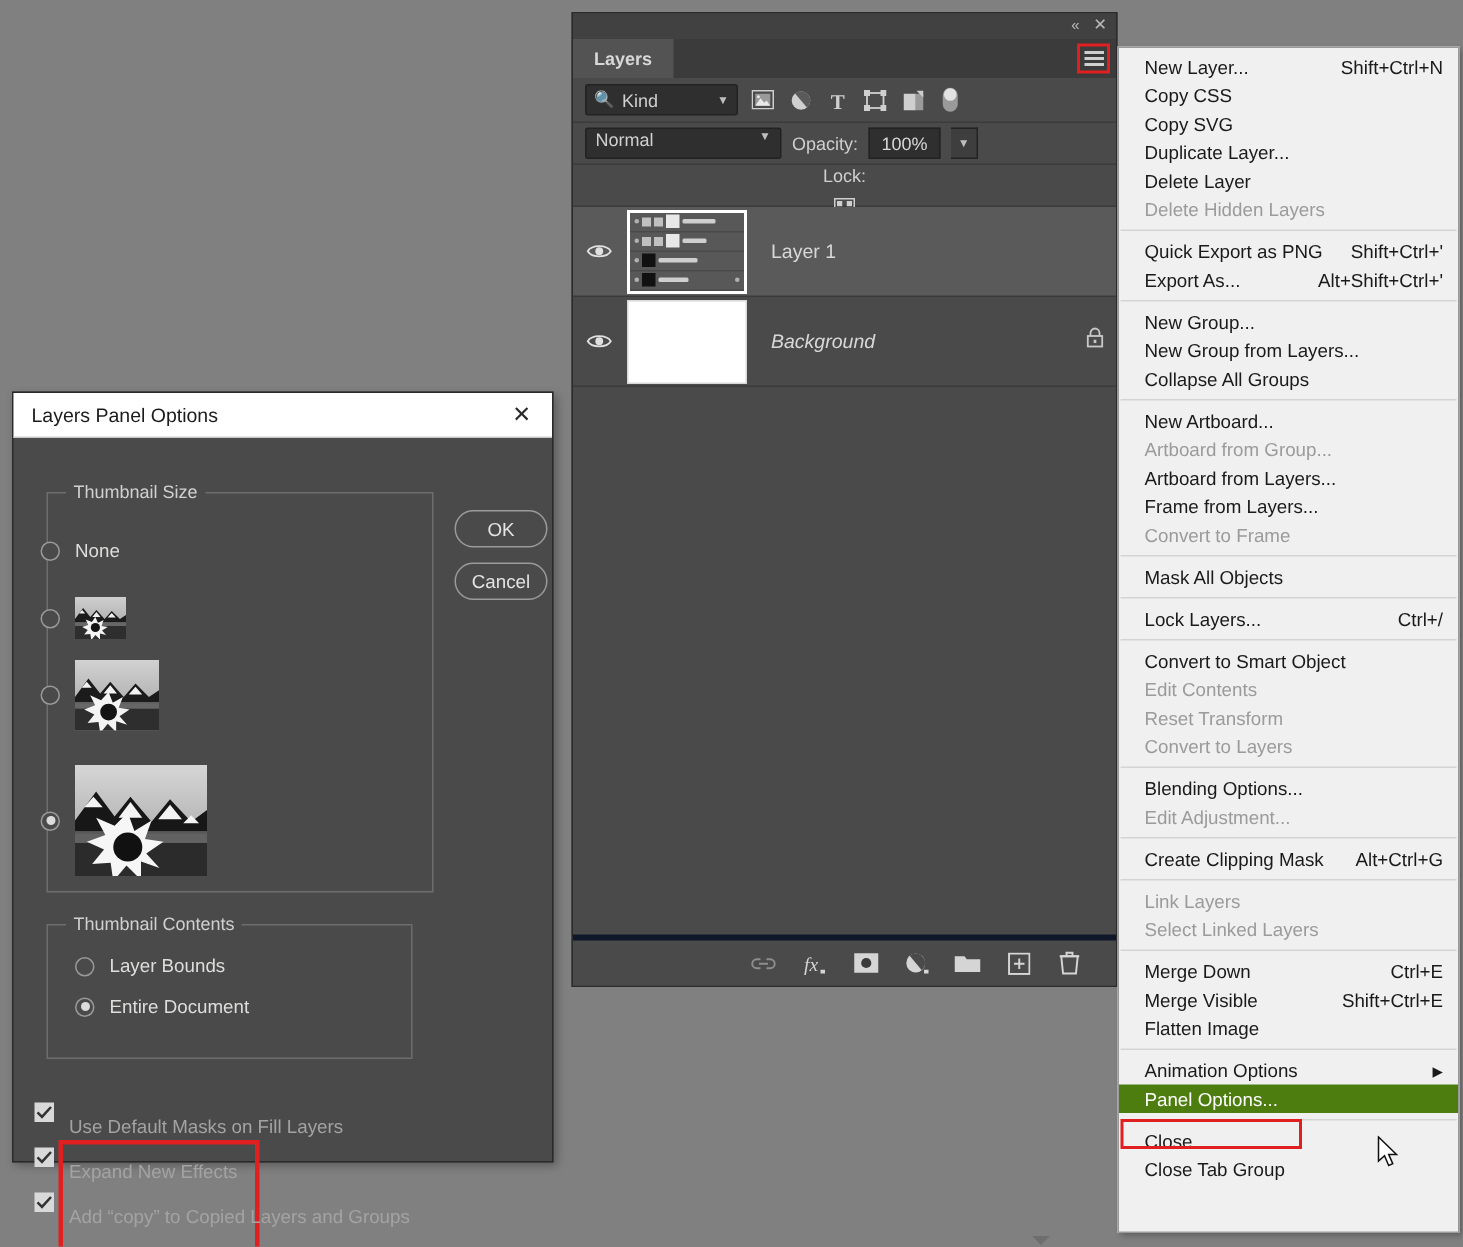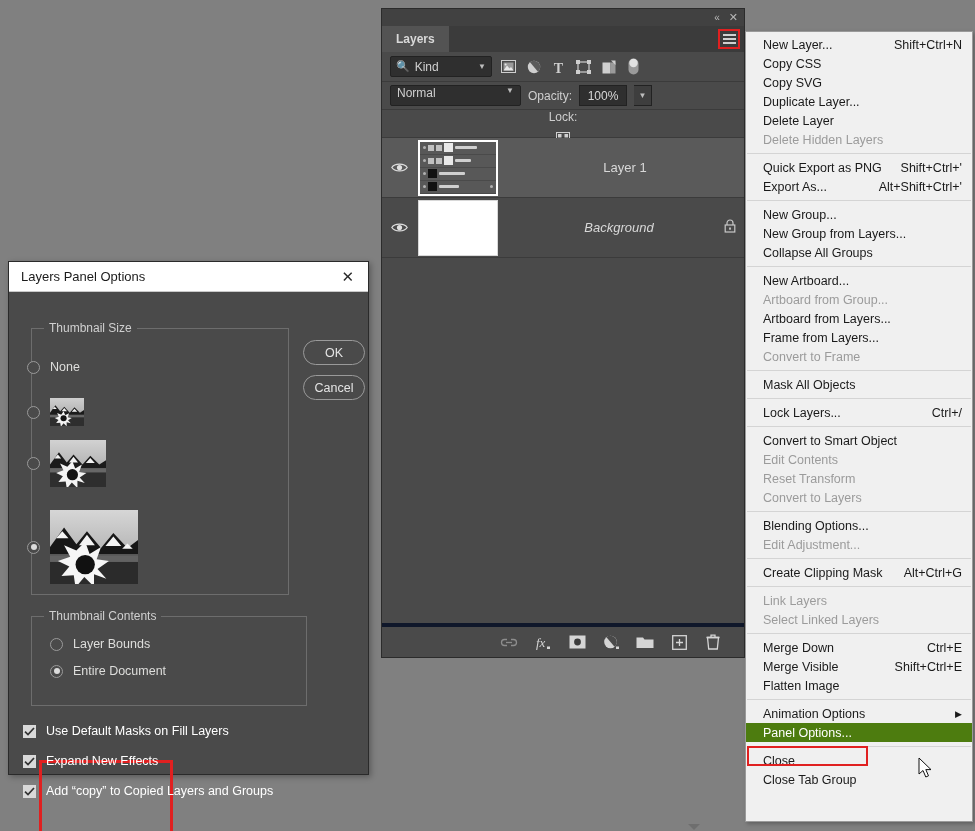--- a/index.html
+++ b/index.html
@@ -93,21 +93,21 @@
 
   .lock-row {
     height: 28px; display: flex; align-items: center;
     padding: 0 8px; gap: 8px;
     border-bottom: 1px solid #3b3b3b;
     flex-direction: column;
   }
   .lock-icon { width: 16px; height: 16px; display:flex; align-items:center;
                justify-content:center; cursor: pointer; }
 
-  .layers-list { flex: 1; overflow: hidden; background: #4a4a4a; text-align: center; }
+  .layers-list { flex: 1; overflow: hidden; background: #4a4a4a; }
   .layer-row {
     height: 60px; display: flex; align-items: center;
     border-bottom: 1px solid #3b3b3b;
     padding: 0 8px 0 0;
   }
   .layer-row.selected { background: #5a5a5a; }
   .eye-cell { width: 34px; display:flex; align-items:center; justify-content:center;
               cursor:pointer; }
   .thumb-cell { width: 84px; display:flex; align-items:center; justify-content:center; }
   .layer-thumb {
@@ -186,21 +186,21 @@
   .fieldset {
     position: absolute;
     border: 1px solid #6d6d6d;
   }
   .fs-legend {
     position: absolute; top: -8px; left: 12px;
     background: #4a4a4a; padding: 0 5px;
     color: #d0d0d0; font-size: 12px;
   }
   #fs-size { left: 22px; top: 36px; width: 258px; height: 267px; }
-  #fs-contents { left: 22px; top: 324px; width: 276px; height: 90px; }
+  #fs-contents { left: 22px; top: 324px; width: 244px; height: 90px; }
 
   .radio-line { display:flex; align-items:center; gap:10px; cursor:pointer; }
   .radio {
     width: 13px; height: 13px; border-radius: 50%;
     border: 1px solid #9a9a9a; background: #4a4a4a;
     display:flex; align-items:center; justify-content:center;
     flex-shrink: 0;
   }
   .radio.checked::after {
     content:''; width: 6px; height: 6px; border-radius:50%; background:#dcdcdc;
@@ -223,21 +223,21 @@
     border: 3px solid #e02020; pointer-events: none;
   }
 
   .ck-line { display:flex; align-items:center; gap:10px; cursor:pointer; }
   .ckbox {
     width: 13px; height: 13px; background: #d9d9d9;
     display:flex; align-items:center; justify-content:center;
     flex-shrink:0;
   }
   .ckbox svg { display:block; }
-  .ck-label { color:#ffffff; font-size: 12.5px; }
+  .ck-label { color:#a3a3a3; font-size: 12.5px; margin-top: 20px; }
   #ck-0 { position:absolute; left:14px; top:432px; }
   #ck-1 { position:absolute; left:14px; top:462px; }
   #ck-2 { position:absolute; left:14px; top:492px; }
 
   .dlg-btn {
     position:absolute; width: 62px; height: 25px;
     border: 1px solid #9a9a9a; border-radius: 13px;
     background: #4a4a4a; color: #e4e4e4;
     font-size: 12.5px; font-family:"Liberation Sans", sans-serif;
     display:flex; align-items:center; justify-content:center;

